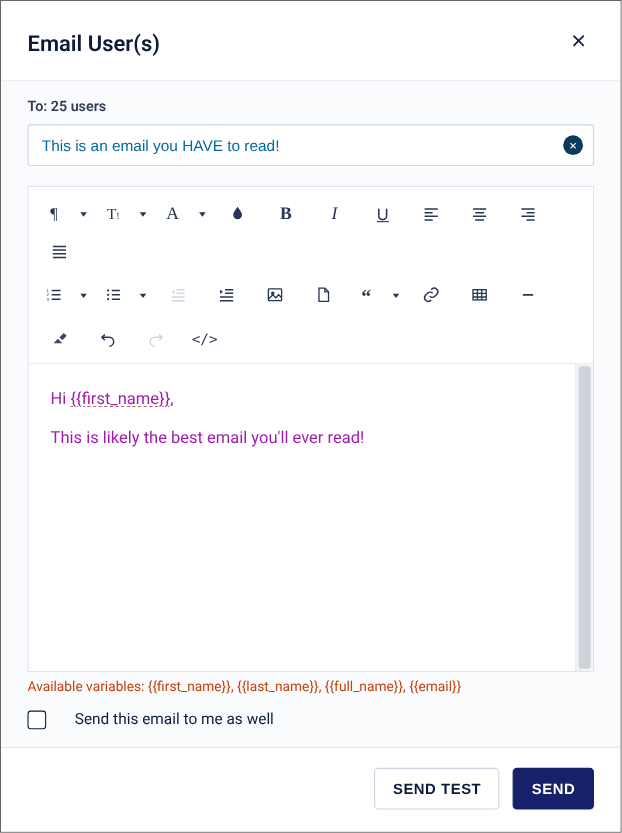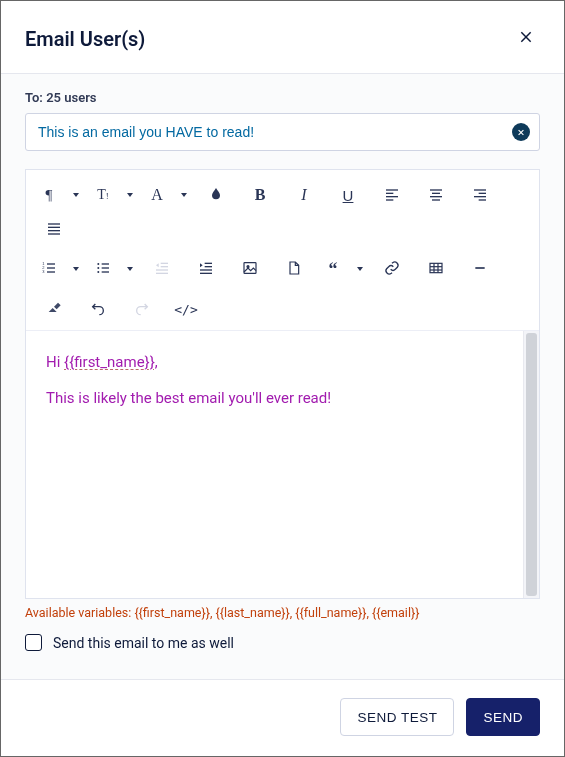--- a/index.html
+++ b/index.html
@@ -151,24 +151,23 @@
     background:#cfd2d8;
     border-radius:3px;
   }
   .vars-line {
     font-size:12.5px;
     color:#c2410c;
     margin-top:6px;
   }
   .checkbox-row {
     display:flex;
-    align-items:center;
-    gap:11px;
+    gap:26px;
     margin-top:14px;
-    margin-bottom:20px;
+    margin-bottom:8px;
   }
   .ckbx {
     width:17px; height:17px;
     border:1.7px solid #0e1a3a;
     border-radius:3px;
     background:#fff;
     cursor:pointer;
   }
   .ckbx-label {
     font-size:14px;
@@ -179,21 +178,21 @@
     justify-content:flex-end;
     gap:12px;
     padding:18px 24px 20px 24px;
     border-top:1px solid #e5e7ee;
     background:#fff;
   }
   .btn {
     height:38px;
     padding:0 16px;
     font-size:13.5px;
-    font-weight:400;
+    font-weight:700;
     letter-spacing:0.5px;
     border-radius:4px;
     cursor:pointer;
   }
   .btn-secondary {
     background:#fff;
     color:#0e1a3a;
     border:1px solid #cfd4e3;
   }
   .btn-primary {

